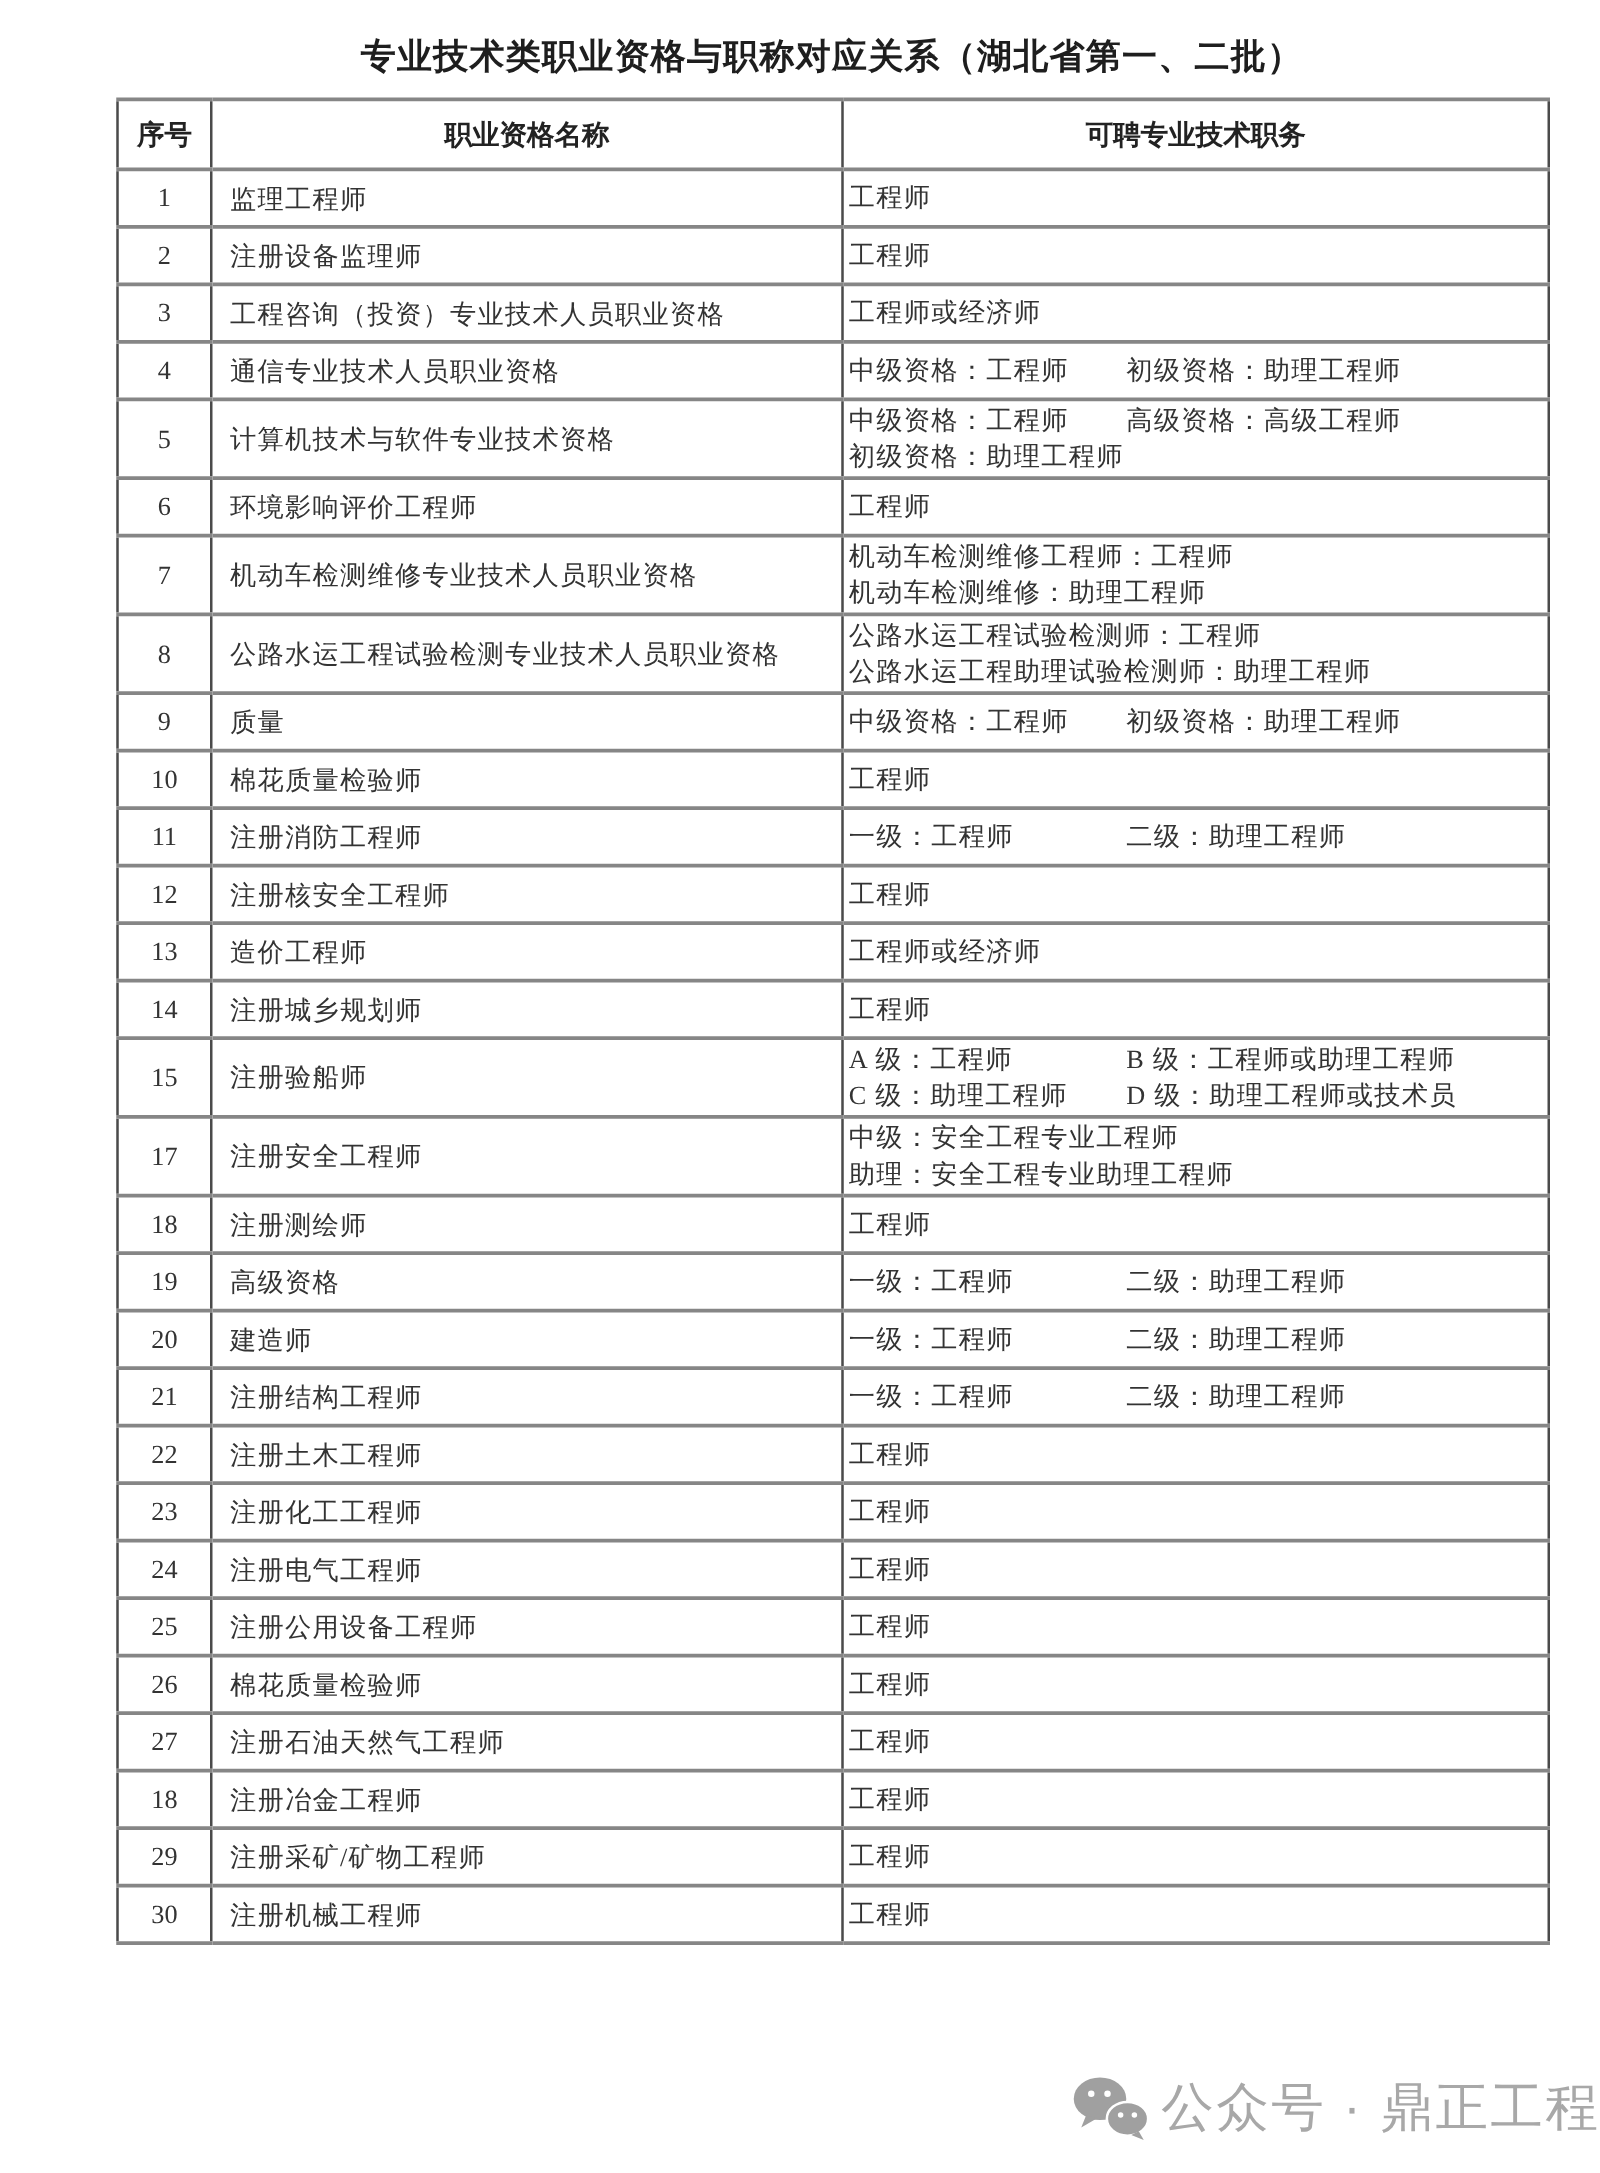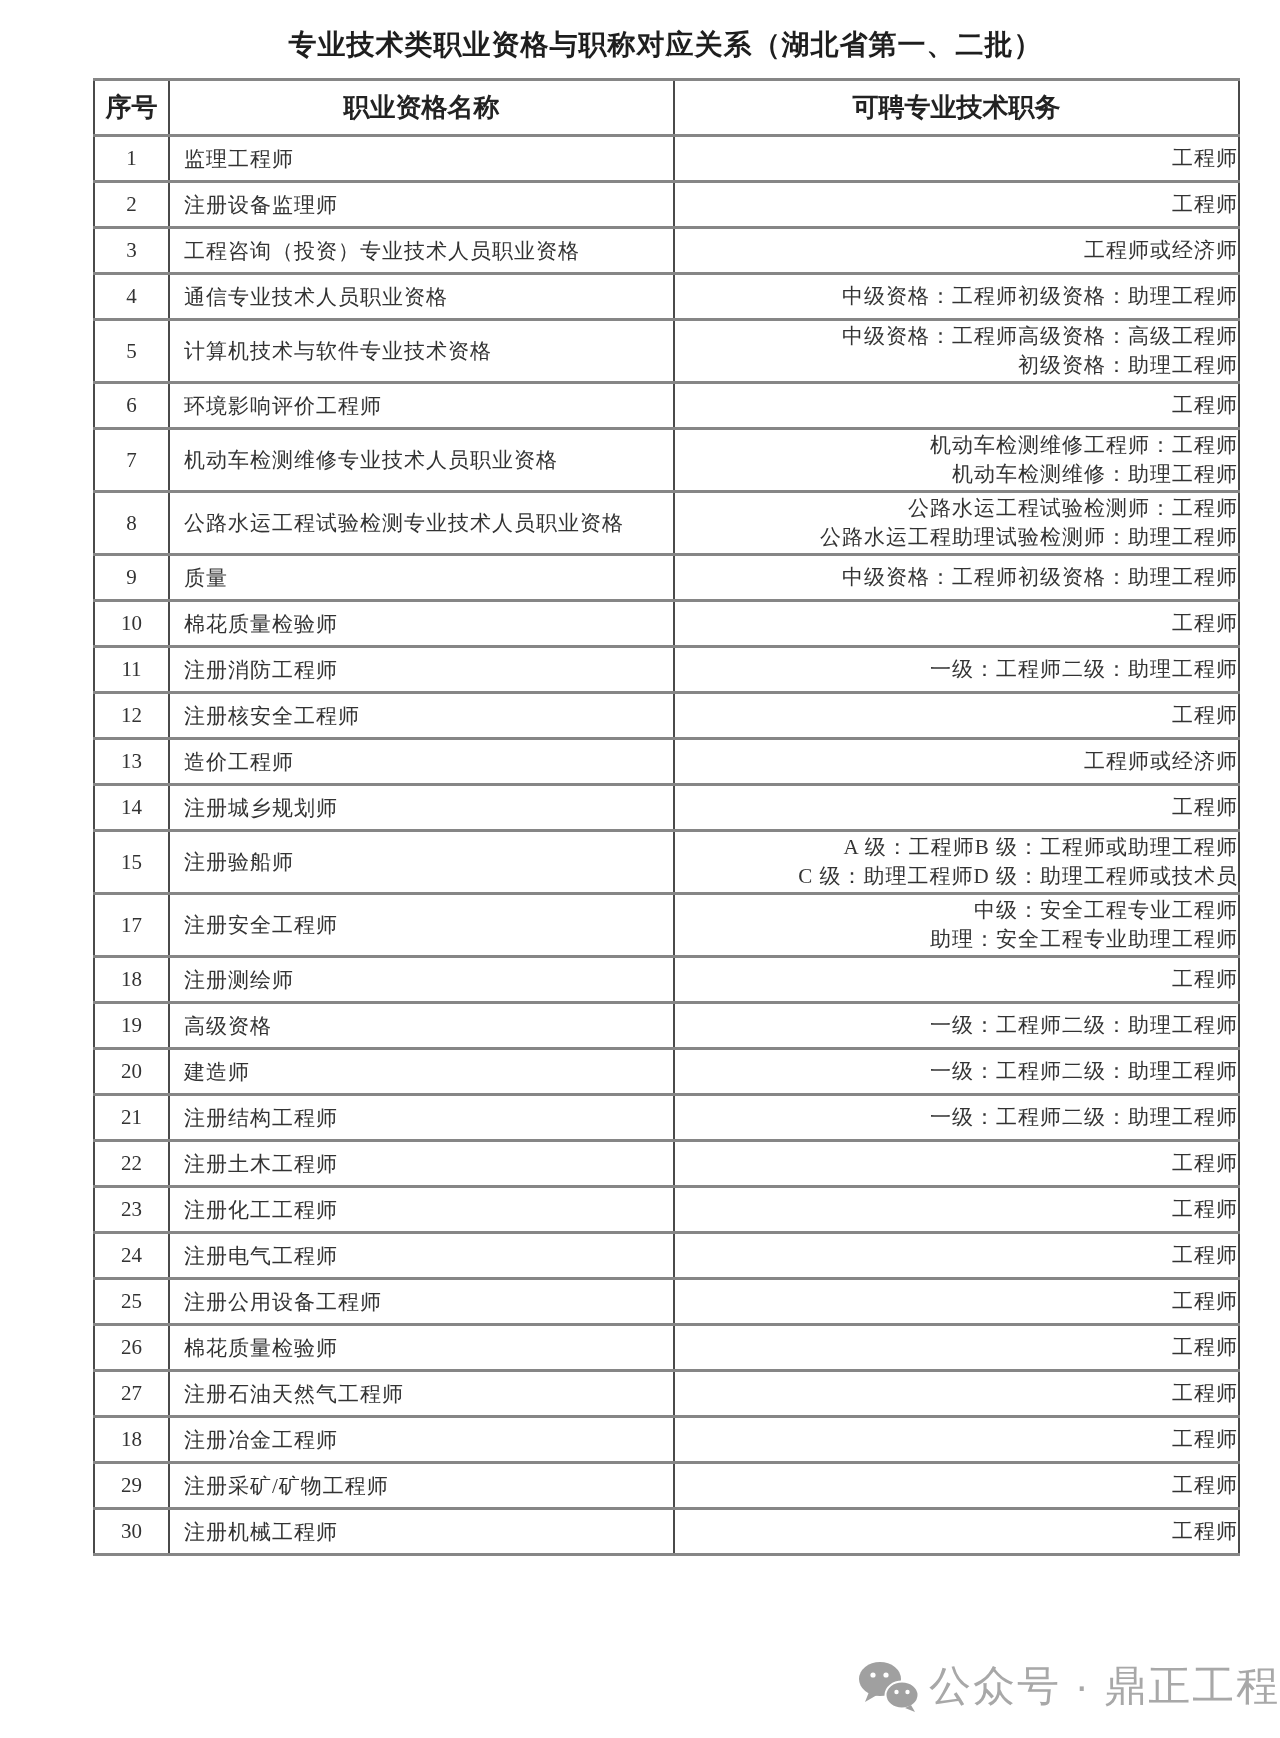--- a/index.html
+++ b/index.html
@@ -42,24 +42,24 @@
     border-bottom:3px solid var(--border-light);
     border-left:2px solid var(--border-dark);
     border-right:2px solid var(--border-dark);
     font-size:21px;
     vertical-align:middle;
     padding:0;
   }
   .qual-table thead tr{height:56px;}
   .qual-table tbody tr.single{height:46px;}
   .qual-table tbody tr.double{height:63px;}
-  .qual-table th{font-weight:bold;text-align:center;font-size:26px;color:#222;}
+  .qual-table th{font-weight:bold;text-align:center;font-size:22px;color:#222;}
   td.c-num{text-align:center;font-size:21px;}
   td.c-name{text-align:left;padding-left:14px;letter-spacing:1px;}
-  td.c-pos{text-align:right;padding-left:4px;letter-spacing:1px;}
+  td.c-pos{text-align:left;padding-left:4px;letter-spacing:1px;}
   .pline{line-height:29px;white-space:nowrap;}
   .pline .pseg:first-child:not(:last-child){
     display:inline-block;
     width:222px;
   }
   .watermark{
     position:absolute;
     left:812px;
     top:1658px;
     display:flex;

